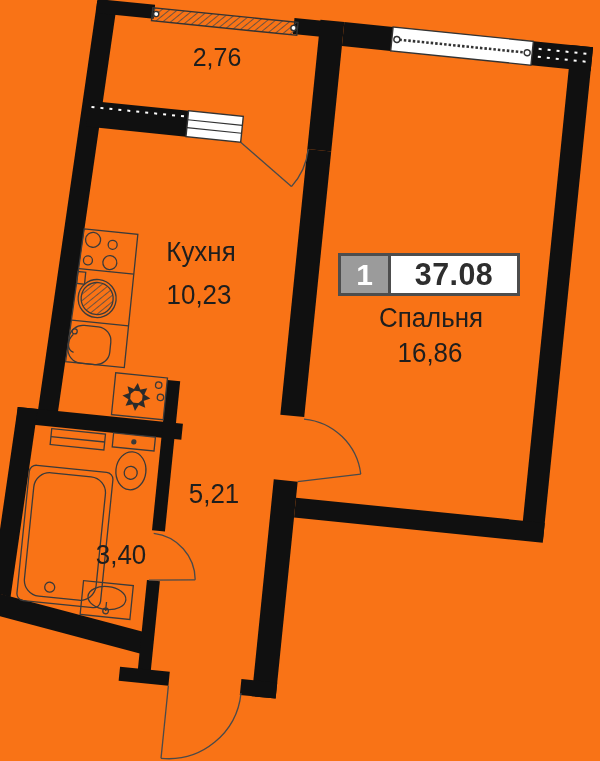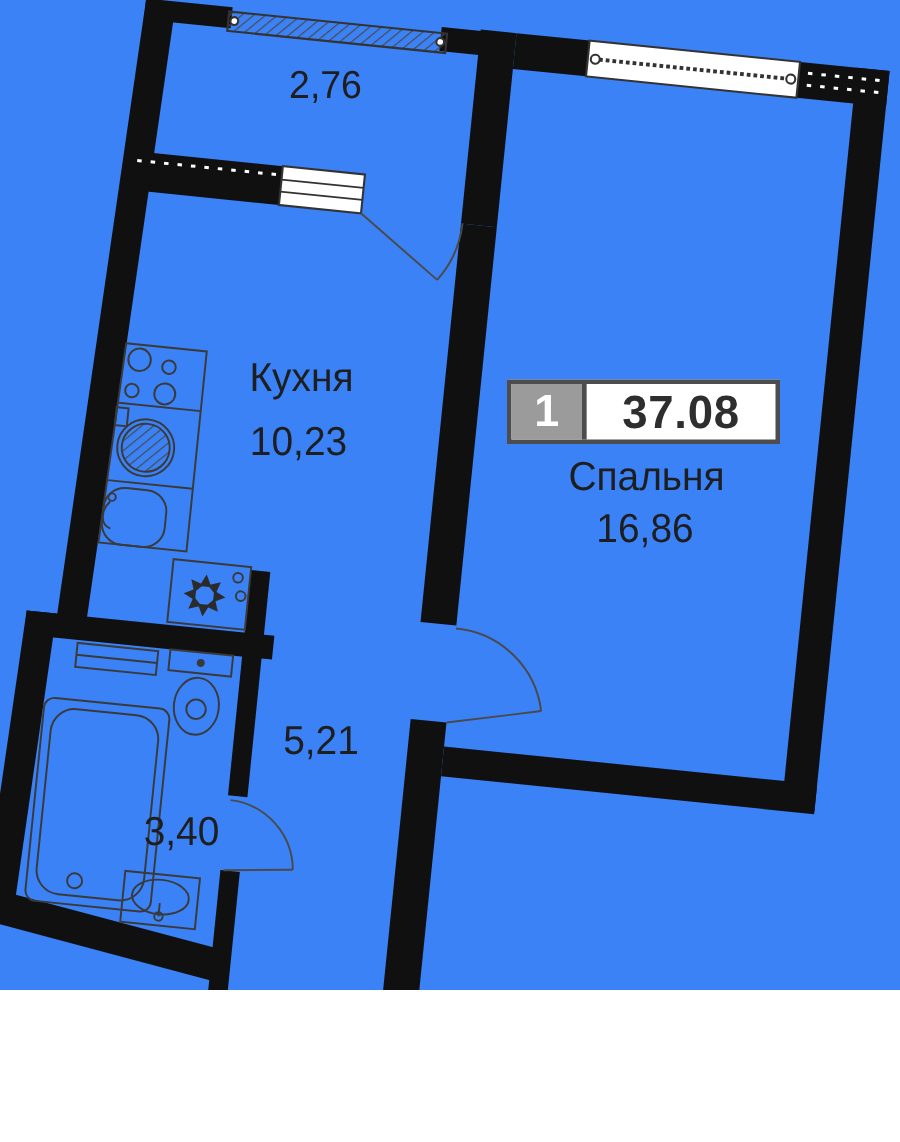--- a/index.html
+++ b/index.html
@@ -1,16 +1,16 @@
 <!DOCTYPE html>
 <html><head>
 <meta charset="utf-8">
 <style>
   html,body{margin:0;padding:0;background:#ffffff;}
-  #stage{position:relative;width:600px;height:660px;background:#3b82f6;overflow:hidden;
+  #stage{position:relative;width:600px;height:761px;background:#f97316;overflow:hidden;
          font-family:"Liberation Sans","DejaVu Sans",sans-serif;}
   #plan-svg{position:absolute;left:0;top:0;}
   .room-label{position:absolute;transform:translate(-50%,-50%) scaleX(.96);
               color:#1e1e1e;font-size:27px;font-weight:400;letter-spacing:0;white-space:nowrap;}
   .room-label.small{font-size:26px;}
   
   #area-badge{position:absolute;left:338px;top:253px;width:182px;height:43px;
               display:flex;align-items:stretch;background:#ffffff;
               border:3px solid #4d4d4d;box-sizing:border-box;}
   #badge-number{width:47px;background:#9b9b9b;color:#ffffff;font-weight:700;font-size:30px;

